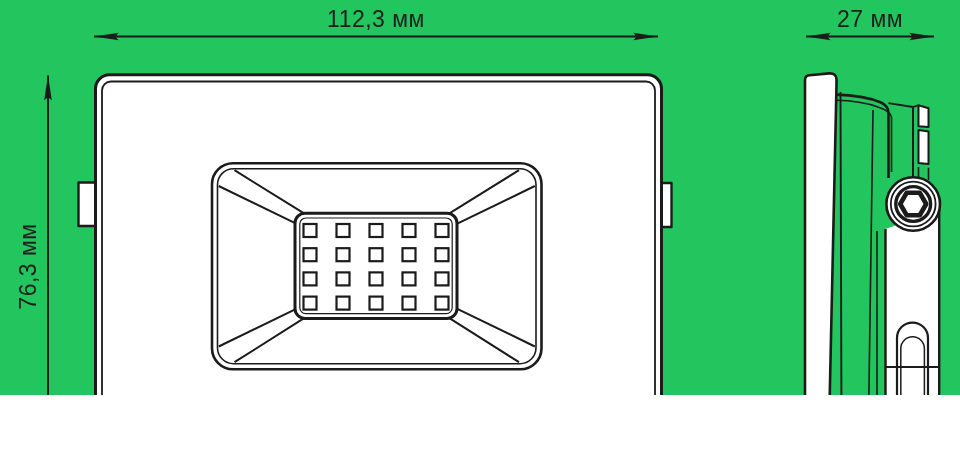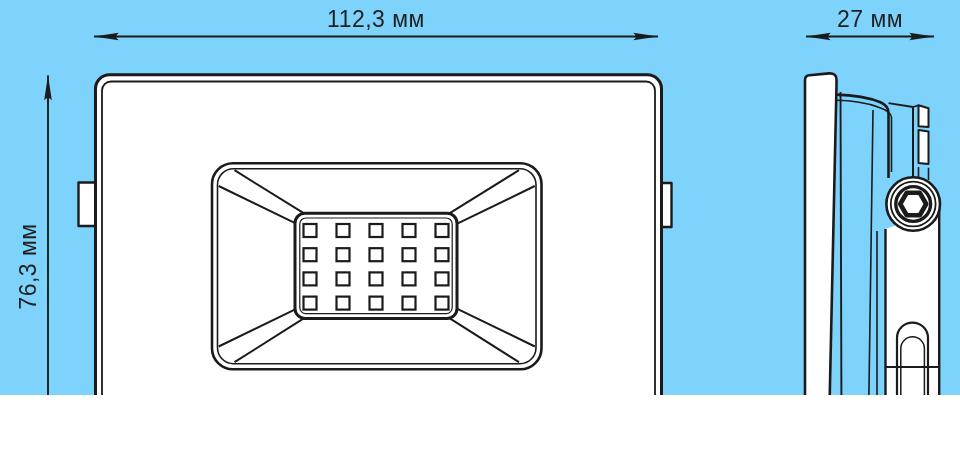--- a/index.html
+++ b/index.html
@@ -1,16 +1,16 @@
 <!DOCTYPE html>
 <html><head>
 <meta charset="utf-8">
 <style>
   html,body{margin:0;padding:0;background:#ffffff;}
-  .stage{position:relative;width:960px;height:395px;background:#7dd3fc;overflow:hidden;
+  .stage{position:relative;width:960px;height:395px;background:#22c55e;overflow:hidden;
          font-family:"Liberation Sans", sans-serif;}
   svg{display:block;}
   .ln{fill:none;stroke:#1b1b1b;stroke-linejoin:round;}
   .fw{fill:#ffffff;stroke:#1b1b1b;stroke-linejoin:round;}
   .s12{stroke-width:1.2}.s15{stroke-width:1.5}.s16{stroke-width:1.6}.s18{stroke-width:1.8}
   .s19{stroke-width:1.9}.s20{stroke-width:2}.s22{stroke-width:2.2}.s24{stroke-width:2.4}
   .s26{stroke-width:2.6}.s30{stroke-width:3}.s34{stroke-width:3.4}.s44{stroke-width:4.4}
   .s46{stroke-width:4.6}
   .band{stroke-linecap:round;}
   .dim-line{stroke:#1b1b1b;stroke-width:1.9;}

